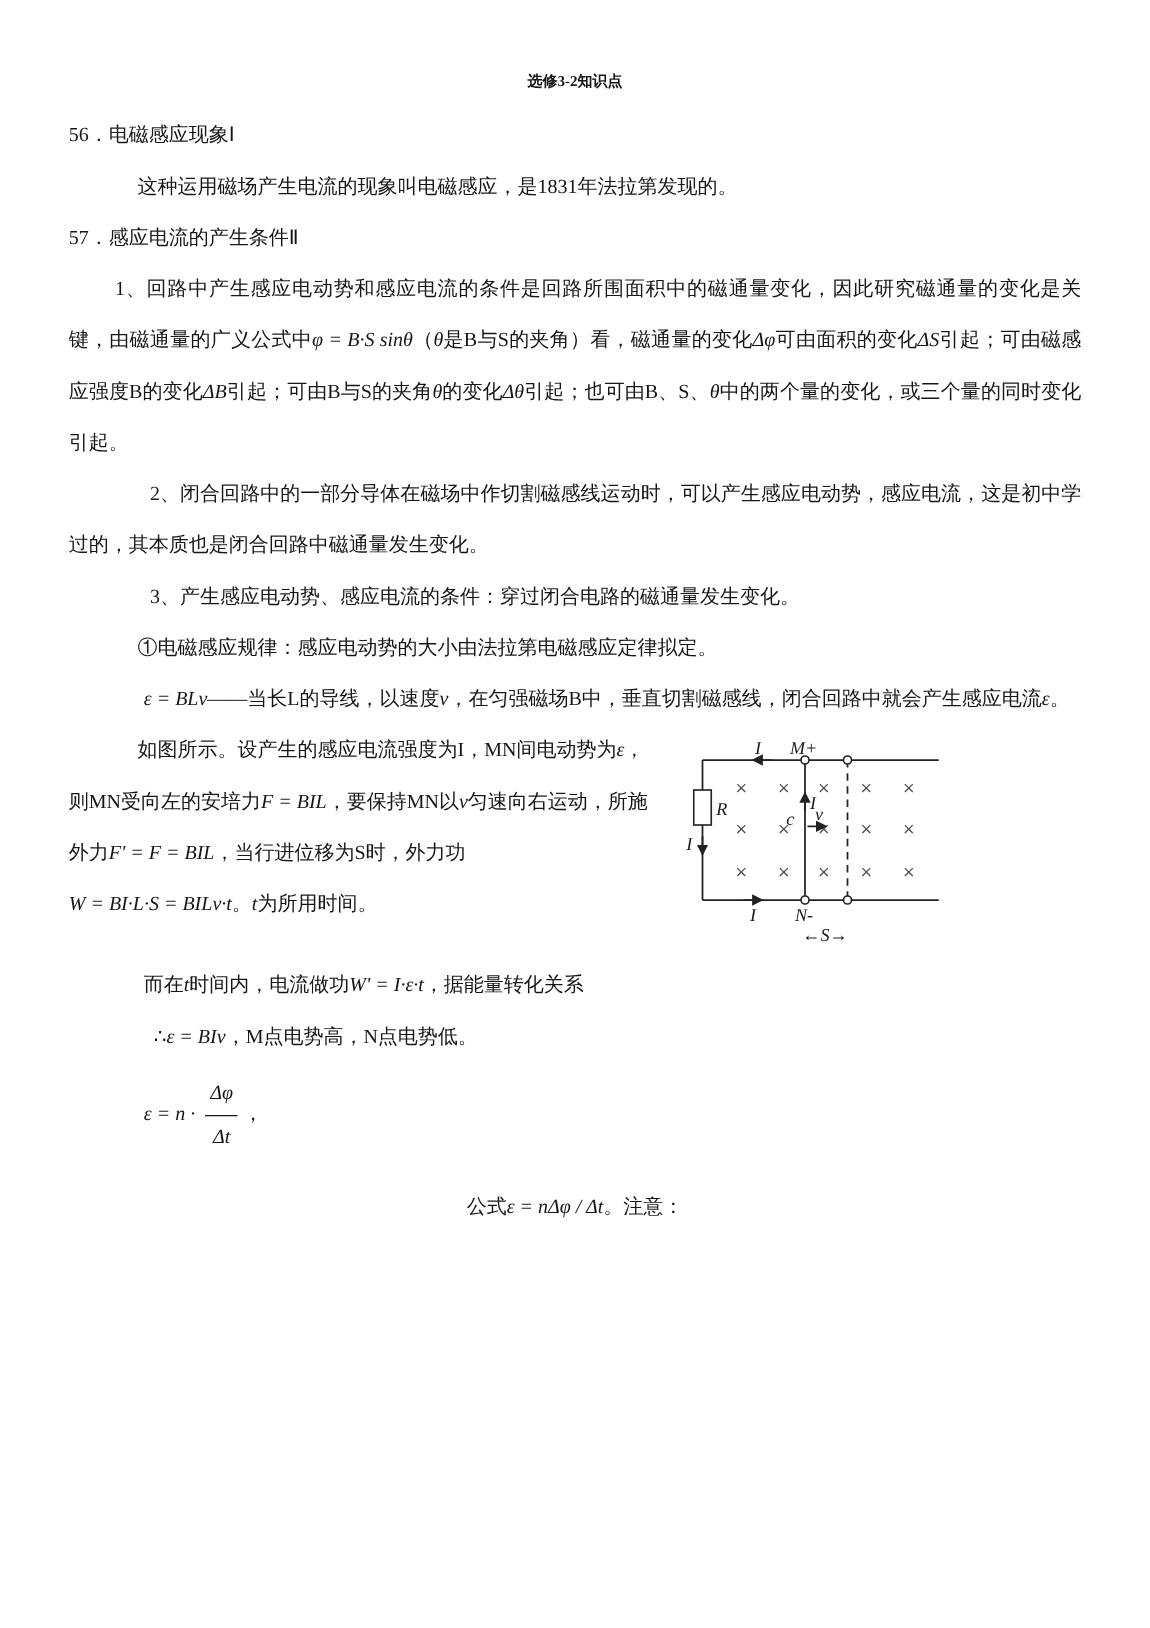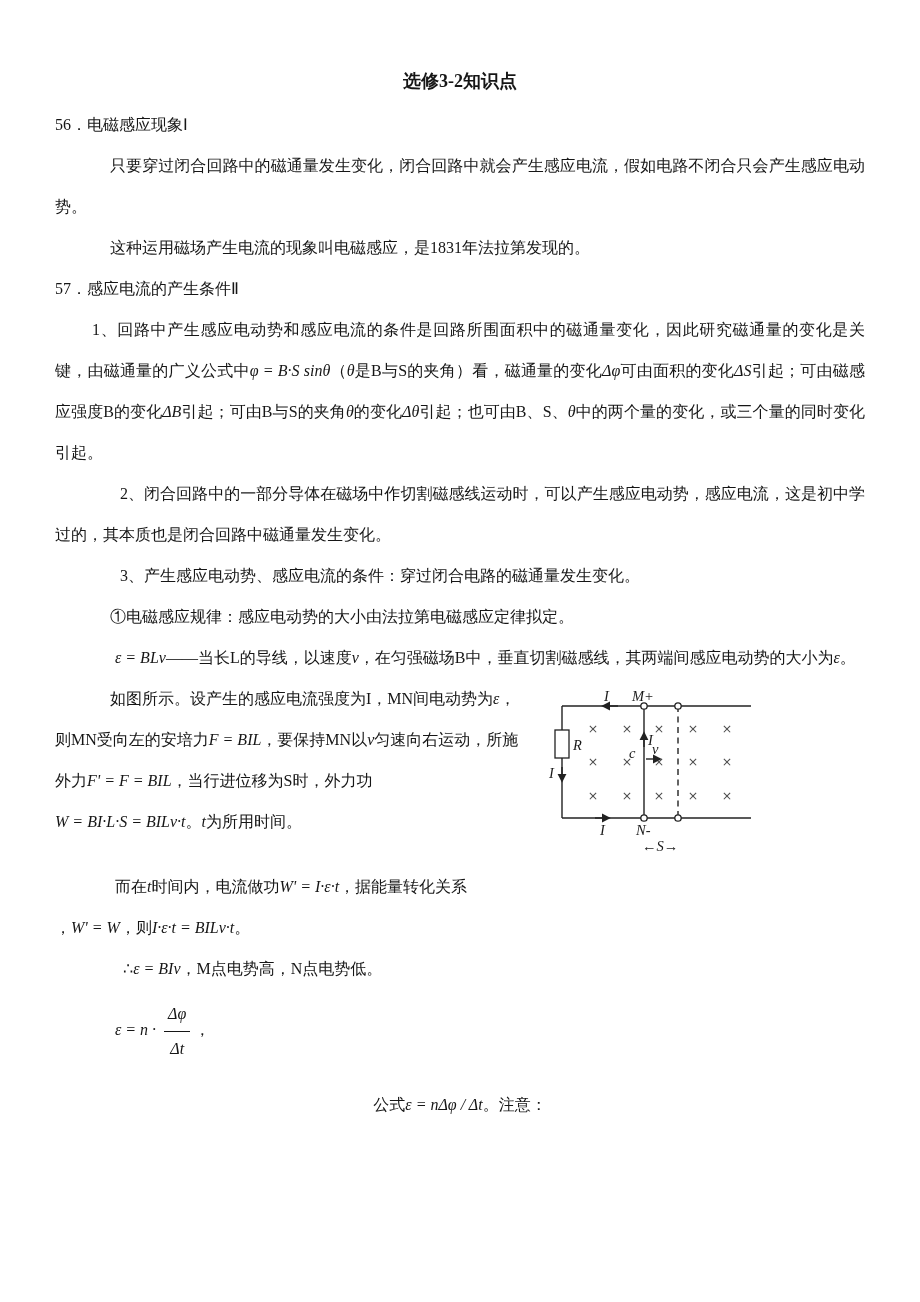--- a/index.html
+++ b/index.html
@@ -3,22 +3,22 @@
 <meta charset="utf-8">
 <style>
   html,body{margin:0;padding:0;}
   body{
     width:920px;height:1302px;background:#ffffff;color:#161616;
     font-family:"Liberation Serif","DejaVu Serif",serif;
     overflow:hidden;
   }
   .doc{padding:48px 55px 0 55px;font-size:16px;}
   .title{
-    font-size:18px;font-weight:bold;text-align:center;
-    margin:16px 0 6px 0;line-height:34px;
+    font-size:12px;font-weight:bold;text-align:center;
+    margin:0 0 6px 0;line-height:34px;
   }
   .para{margin:0;line-height:41px;text-align:justify;}
   .role-heading{text-align:left;font-family:Liberation Serif, serif;}
   .ind-std{text-indent:55px;}
   .ind-num{text-indent:37px;}
   .ind-num2{text-indent:65px;}
   .ind-math{text-indent:60px;}
   .ind-so{text-indent:68px;}
   .math{font-style:italic;}
   .u{text-decoration:underline;text-underline-offset:3px;}
@@ -38,28 +38,27 @@
   .cross{font-family:"DejaVu Sans",sans-serif;font-size:12.5px;fill:#4d4d4d;}
 </style>
 </head>
 <body>
 
 <div class="doc">
   <h1 class="title">选修3-2知识点</h1>
 
   <div id="body-top">
       <p class="para role-heading"><span>56．电磁感应现象Ⅰ</span></p>
-      <p class="para ind-std"><span>只要穿过闭合回路中的磁通量发生变化，闭合回路中就会产生感应电流，假如电路不闭合只会产生感应电动势。</span></p>
       <p class="para ind-std"><span>这种运用磁场产生电流的现象叫电磁感应，是1831年法拉第发现的。</span></p>
       <p class="para role-heading"><span>57．感应电流的产生条件Ⅱ</span></p>
       <p class="para ind-num"><span>1、回路中产生感应电动势和感应电流的条件是回路所围面积中的磁通量变化，因此研究磁通量的变化是关键，由磁通量的广义公式中</span><span class="math">φ = B·S sinθ</span><span>（</span><span class="math">θ</span><span>是B与S的夹角）看，磁通量的变化</span><span class="math">Δφ</span><span>可由面积的变化</span><span class="math">ΔS</span><span>引起；可由磁感应强度B的变化</span><span class="math">ΔB</span><span>引起；可由B与S的夹角</span><span class="math">θ</span><span>的变化</span><span class="math">Δθ</span><span>引起；也可由B、S、</span><span class="math">θ</span><span>中的两个量的变化，或三个量的同时变化引起。</span></p>
       <p class="para ind-num2"><span>2、闭合回路中的一部分导体在磁场中作切割磁感线运动时，可以产生感应电动势，感应电流，这是初中学过的，其本质也是闭合回路中磁通量发生变化。</span></p>
       <p class="para ind-num2"><span>3、产生感应电动势、感应电流的条件：穿过闭合电路的磁通量发生变化。</span></p>
       <p class="para ind-std"><span>①电磁感应规律：感应电动势的大小由法拉第电磁感应定律拟定。</span></p>
-      <p class="para ind-math"><span class="math">ε = BLv</span><span>——当长L的导线，以速度</span><span class="math">v</span><span>，在匀强磁场B中，垂直切割磁感线，其两端间感应电动势的大小为</span><span class="math">ε</span><span>。</span></p>
+      <p class="para ind-math"><span class="math">ε = BLv</span><span>——当长L的导线，以速度</span><span class="math">v</span><span>，在匀强磁场B中，垂直切割磁感线，闭合回路中就会产生感应电流</span><span class="math">ε</span><span>。</span></p>
     </div>
 
   <div id="body-wrap">
     <div class="fig">
       <svg width="214" height="170" viewBox="0 0 214 170">
         <defs>
           <marker id="arr" viewBox="0 0 10 10" refX="8" refY="5" markerWidth="6.5" markerHeight="6.5" orient="auto-start-reverse">
             <path d="M0,0 L10,5 L0,10 z" fill="#222"></path>
           </marker>
         </defs>
@@ -116,21 +115,20 @@
       </svg>
     </div>
   <p class="para ind-std"><span>如图所示。设产生的感应电流强度为I，MN间电动势为</span><span class="math">ε</span><span>，</span></p>
       <p class="para"><span>则MN受向左的安培力</span><span class="math">F = BIL</span><span>，要保持MN以</span><span class="math">v</span><span>匀速向右运动，所施</span></p>
       <p class="para"><span>外力</span><span class="math">F' = F = BIL</span><span>，当行进位移为S时，外力功</span></p>
       <p class="para"><span class="math">W = BI·L·S = BILv·t</span><span>。</span><span class="math">t</span><span>为所用时间。</span></p>
     </div>
 
   <div id="body-bottom">
       <p class="para ind-math"><span>而在</span><span class="math">t</span><span>时间内，电流做功</span><span class="math">W' = I·ε·t</span><span>，据能量转化关系</span></p>
-      <p class="para"><span>，</span><span class="math">W' = W</span><span>，则</span><span class="math">I·ε·t = BILv·t</span><span>。</span></p>
       <p class="para ind-so"><span>∴</span><span class="math">ε = BIv</span><span>，M点电势高，N点电势低。</span></p>
       <div class="para frac-line"><span class="math">ε = n · </span><span class="frac"><span class="num math">Δφ</span><span class="den math">Δt</span></span><span>，</span></div>
       <div class="split-line">
         <span>公式</span>
         <span><span class="math">ε = nΔφ / Δt</span><span>。注意：</span></span>
       </div>
     </div>
 </div>
 
 </body></html>

